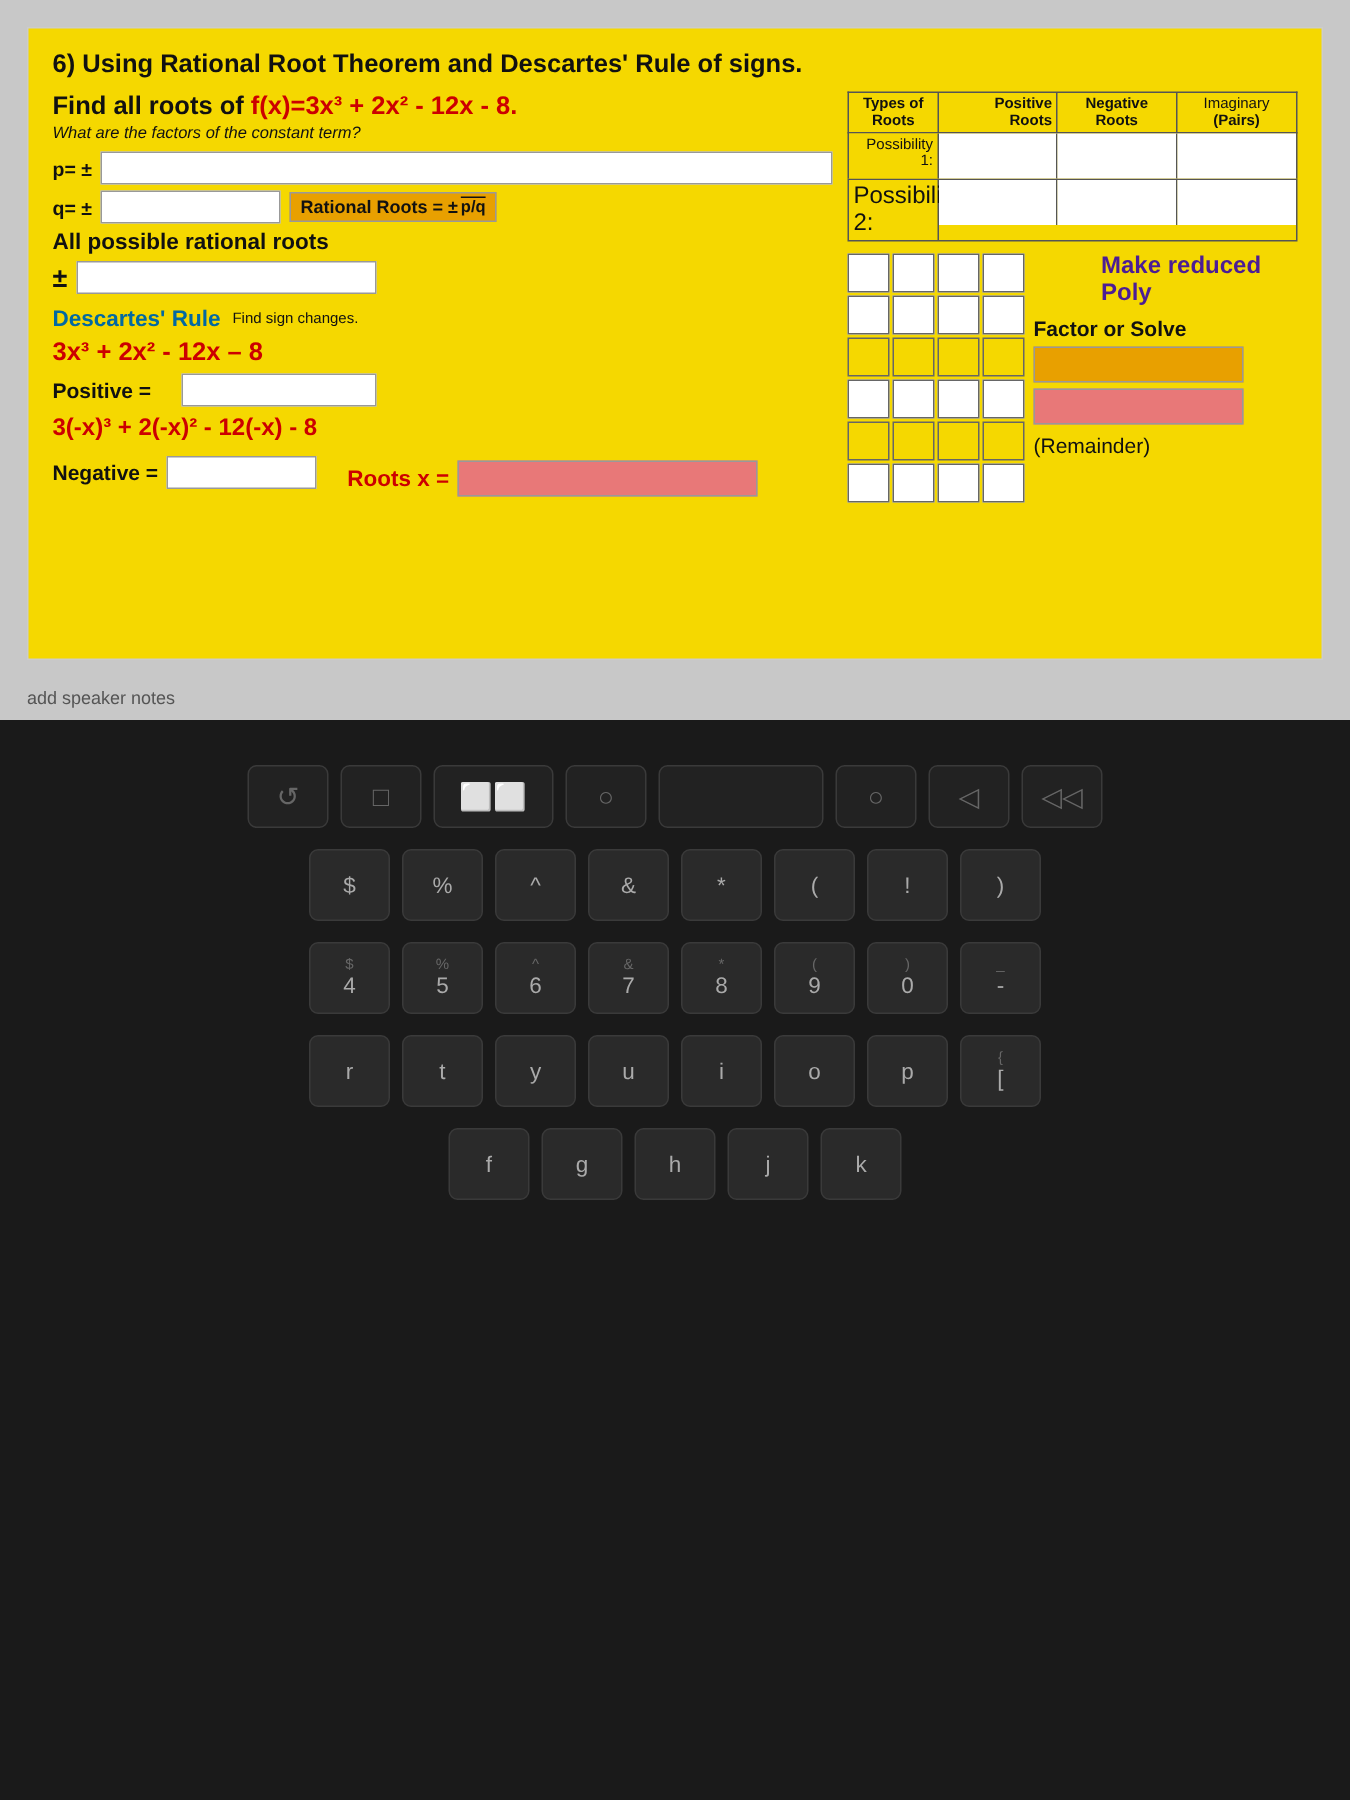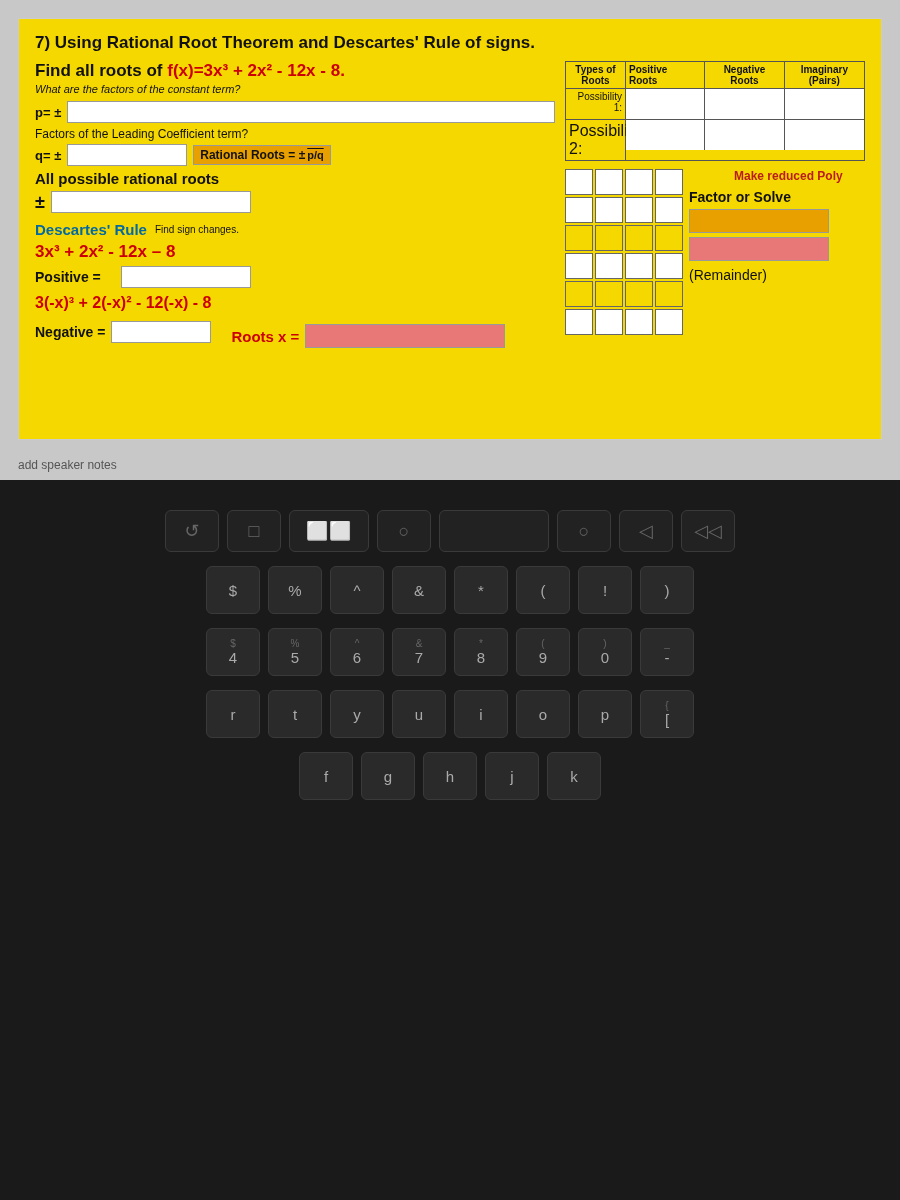--- a/index.html
+++ b/index.html
@@ -214,23 +214,23 @@
       width: 100px;
     }
 
     
     .types-section {
       width: 100%;
       border-radius: 14px;
     }
 
     .make-reduced-label {
-      font-size: 12px;
-      font-weight: bold;
-      color: #b91c1c;
+      font-size: 16px;
+      font-weight: bold;
+      color: #4c1d95;
       padding-left: 45px;
     }
 
     .factor-solve-label {
       font-size: 14px;
       font-weight: bold;
       color: #111;
     }
 
     .factor-input {
@@ -331,38 +331,37 @@
       font-size: 18px;
       border: 1px solid #3a3a3a;
     }
   </style>
 </head>
 <body>
 
 <div class="slide-area">
   <div class="slide-content">
 
-    <div class="slide-title">7) Using Rational Root Theorem and Descartes' Rule of signs.</div>
+    <div class="slide-title">6) Using Rational Root Theorem and Descartes' Rule of signs.</div>
 
     <div class="main-columns">
 
       <div class="left-col">
 
         <div class="function-line">
           <span>Find all roots of </span><span class="fx">f(x)=3x³ + 2x² - 12x - 8.</span>
         </div>
 
         <div class="subtitle">What are the factors of the constant term?</div>
 
         <div class="input-row">
           <span class="label-text">p= ±</span>
           <div class="input-box"></div>
         </div>
 
-        <div class="section-label">Factors of the Leading Coefficient term?</div>
 
         <div class="input-row">
           <span class="label-text">q= ±</span>
           <div class="input-box" style="max-width:100px;"></div>
           <div class="rational-roots-box">
             <span>Rational Roots = ±</span>
             <span style="text-decoration:overline; font-size:11px;">p/q</span>
           </div>
         </div>
 
@@ -402,30 +401,30 @@
 
       <div class="right-col">
 
         <div class="types-section">
 
           <div style="display:grid; grid-template-columns: 60px 1fr 1fr 1fr; border:1px solid #555; border-bottom:none; background:#f5d800;">
             <div style="border-right:1px solid #555; padding:2px 3px; text-align:center;">
               <div style="font-size:10px; font-weight:bold; color:#111;">Types of</div>
               <div style="font-size:10px; font-weight:bold; color:#111;">Roots</div>
             </div>
-            <div style="border-right:1px solid #555; padding:2px 3px; text-align:left;">
+            <div style="border-right:1px solid #555; padding:2px 3px; text-align:right;">
               <div style="font-size:10px; font-weight:bold; color:#111;">Positive</div>
               <div style="font-size:10px; font-weight:bold; color:#111;">Roots</div>
             </div>
             <div style="border-right:1px solid #555; padding:2px 3px; text-align:center;">
               <div style="font-size:10px; font-weight:bold; color:#111;">Negative</div>
               <div style="font-size:10px; font-weight:bold; color:#111;">Roots</div>
             </div>
             <div style="padding:2px 3px; text-align:center;">
-              <div style="font-size:10px; font-weight:bold; color:#111;">Imaginary</div>
+              <div style="font-size:10px; font-weight:normal; color:#111;">Imaginary</div>
               <div style="font-size:10px; font-weight:bold; color:#111;">(Pairs)</div>
             </div>
           </div>
 
           <div style="display:grid; grid-template-columns: 60px 1fr 1fr 1fr; border:1px solid #555; border-bottom:none;text-align:right;">
             <div style="font-size:10px; color:#111; padding:2px 3px; border-right:1px solid #555; background:#f5d800;">Possibility 1:</div>
             <div style="background:white; border-right:1px solid #555; height:30px;"></div>
             <div style="background:white; border-right:1px solid #555; height:30px;"></div>
             <div style="background:white; height:30px;"></div>
           </div>

